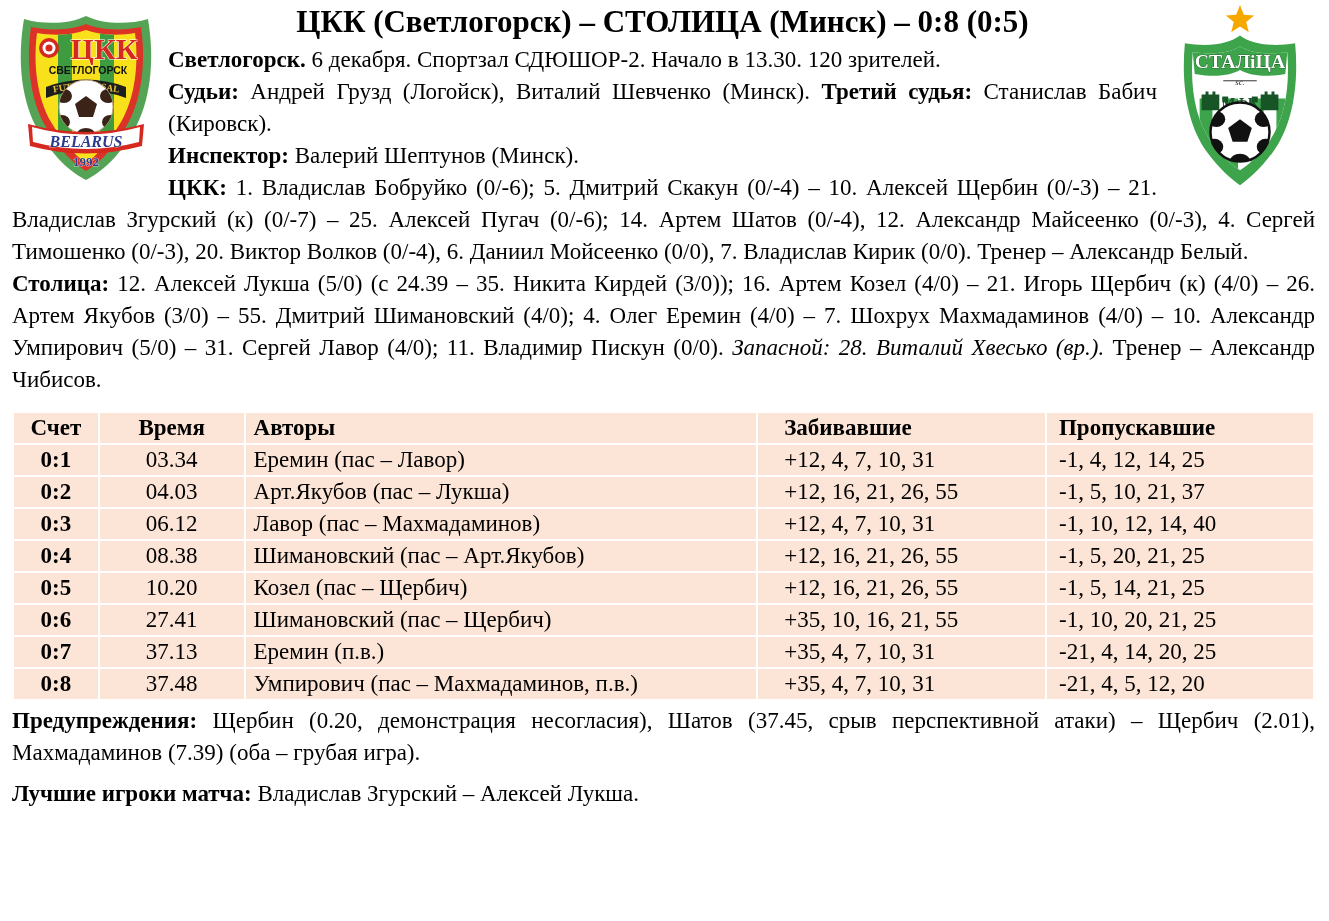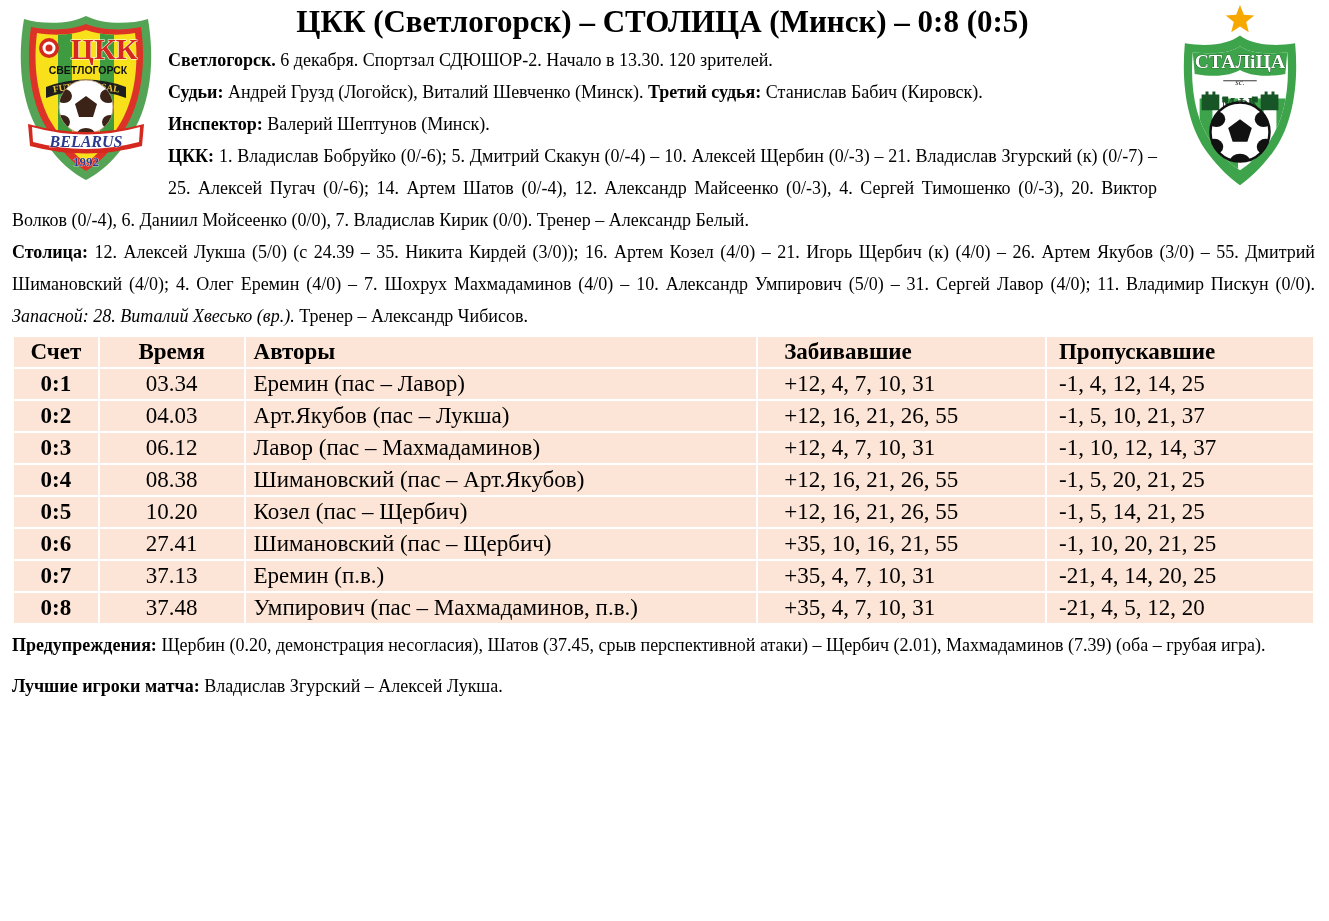--- a/index.html
+++ b/index.html
@@ -12,27 +12,27 @@
   .page { padding:0 14px 0 12px; }
 
   .logo-left  { float:left;  width:148px; height:178px; margin:8px 8px 4px 0; }
   .logo-right { float:right; width:150px; height:192px; margin:2px 0 4px 8px; }
   .logo-left svg, .logo-right svg { width:100%; height:100%; display:block; }
 
   p { margin:0; }
   .title1 { text-align:center; font-weight:bold; font-size:28px; line-height:38px; padding-top:12px; }
   .title2 { text-align:center; font-weight:bold; font-size:31px; line-height:44px; }
 
-  .body-text { font-size:18px; line-height:32px; text-align:justify; }
+  .body-text { font-size:23px; line-height:32px; text-align:justify; }
   .body-text b { font-weight:bold; }
   .italic { font-style:italic; }
 
   table.goals {
     width:100%; border-collapse:collapse; table-layout:fixed;
-    margin-top:3px; background:#fce4d6;
+    margin-top:15px; background:#fce4d6;
     font-size:23px;
   }
   table.goals th, table.goals td {
     border:2px solid #ffffff; padding:0 4px; height:32px; line-height:28px;
     overflow:hidden; white-space:nowrap;
   }
   table.goals th { font-weight:bold; text-align:left; }
   .col0 { width:6.6%; }  .col1 { width:11.2%; } .col2 { width:39.4%; }
   .col3 { width:22.2%; } .col4 { width:20.6%; }
   table.goals th.c0, table.goals td.c0 { text-align:center; font-weight:bold; }
@@ -174,21 +174,21 @@
           <td class="c1">04.03</td>
           <td class="c2">Арт.Якубов (пас – Лукша)</td>
           <td class="c3">+12, 16, 21, 26, 55</td>
           <td class="c4">-1, 5, 10, 21, 37</td>
         </tr>
         <tr>
           <td class="c0">0:3</td>
           <td class="c1">06.12</td>
           <td class="c2">Лавор (пас – Махмадаминов)</td>
           <td class="c3">+12, 4, 7, 10, 31</td>
-          <td class="c4">-1, 10, 12, 14, 37</td>
+          <td class="c4">-1, 10, 12, 14, 40</td>
         </tr>
         <tr>
           <td class="c0">0:4</td>
           <td class="c1">08.38</td>
           <td class="c2">Шимановский (пас – Арт.Якубов)</td>
           <td class="c3">+12, 16, 21, 26, 55</td>
           <td class="c4">-1, 5, 20, 21, 25</td>
         </tr>
         <tr>
           <td class="c0">0:5</td>

